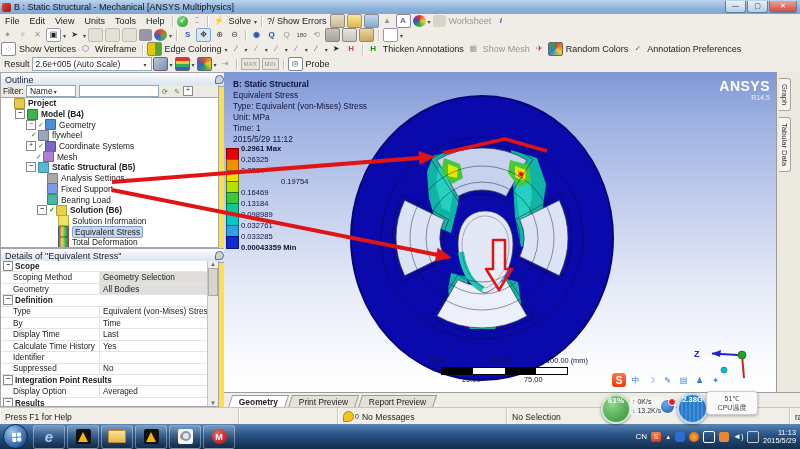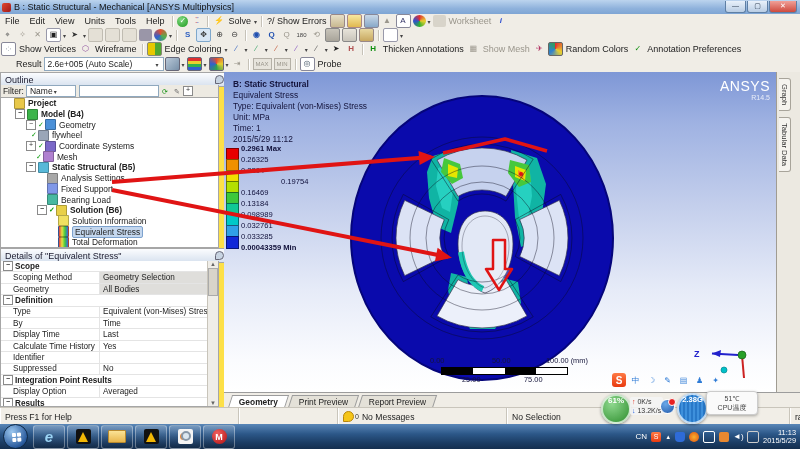--- a/index.html
+++ b/index.html
@@ -61,21 +61,21 @@
   .vinfo .b{font-weight:bold;}
   .legend{left:2px;top:72px;width:90px;height:122px;font-size:7.6px;color:#10103A;}
   .lsw{position:absolute;left:0;width:11px;height:11px;border:1px solid rgba(0,0,0,.45);}
   .llab{position:absolute;left:15px;white-space:nowrap;}
   .llab.b{font-weight:bold;}
   .ruler{left:204px;top:284px;width:180px;height:28px;font-size:7.4px;color:#15153A;}
   .rlab{position:absolute;white-space:nowrap;}
   .rbar{position:absolute;left:13px;top:11px;width:125px;height:6px;border:1px solid #000;display:flex;}
   .rseg{width:25%;height:100%;}
   .logo{right:6px;top:6px;text-align:right;color:#FFF;}
-  .logo .brand{font-size:14px;font-weight:normal;letter-spacing:.5px;}
+  .logo .brand{font-size:14px;font-weight:bold;letter-spacing:.5px;}
   .logo .ver{font-size:7px;color:#E9EDF8;}
   .sogou{left:612px;top:373px;display:flex;align-items:center;gap:3px;z-index:45;}
   .sico{width:13px;height:13px;border-radius:2px;display:flex;align-items:center;justify-content:center;
         font-size:8px;color:#2E7BD6;}
   .slogo{width:14px;height:14px;border-radius:3px;background:linear-gradient(#FF7A45,#E83A10);color:#fff;
          font-weight:bold;font-size:10px;display:flex;align-items:center;justify-content:center;}
   
   .rstrip{left:776px;top:72px;width:24px;height:320px;background:#ECE9E1;border-left:1px solid #A09C92;}
   .vtab{writing-mode:vertical-rl;font-size:7.6px;color:#333;background:#F5F3EE;border:1px solid #A8A49A;
         border-left:none;padding:5px 1px;margin:6px 0 0 2px;border-radius:0 3px 3px 0;}
@@ -232,21 +232,21 @@
     <span class="ico dim">▦</span>
     <span class="lbl dim">Show Mesh</span>
     <span class="ico" style="color:#B03060;">✈</span>
     <span class="ico" style="background:conic-gradient(#E03030,#E8D030,#3080D0,#30A050);border:1px solid #666;"></span>
     <span class="lbl">Random Colors</span>
     <span class="ico" style="color:#109010;">✓</span>
     <span class="lbl">Annotation Preferences</span>
   </div>
 
   <div class="abs trowbar" style="top:56px;height:16px;">
-    <span class="lbl" style="margin-left:16px;">Result</span>
+    <span class="lbl" style="margin-left:4px;">Result</span>
     <span class="combo" style="width:112px;justify-content:space-between;">
       <span>2.6e+005 (Auto Scale)</span>
       <span class="dd">▾</span>
     </span>
     <span class="ico" style="background:linear-gradient(135deg,#B8C8D8,#7890A8);border:1px solid #667;"></span>
     <span class="dd">▾</span>
     <span class="ico" style="background:linear-gradient(#E03030 25%,#E8D030 25% 50%,#30B050 50% 75%,#3060D0 75%);border:1px solid #667;"></span>
     <span class="dd">▾</span>
     <span class="ico" style="background:conic-gradient(#E05030,#E8D030,#30A050,#3060D0,#E05030);border:1px solid #667;"></span>
     <span class="dd">▾</span>

